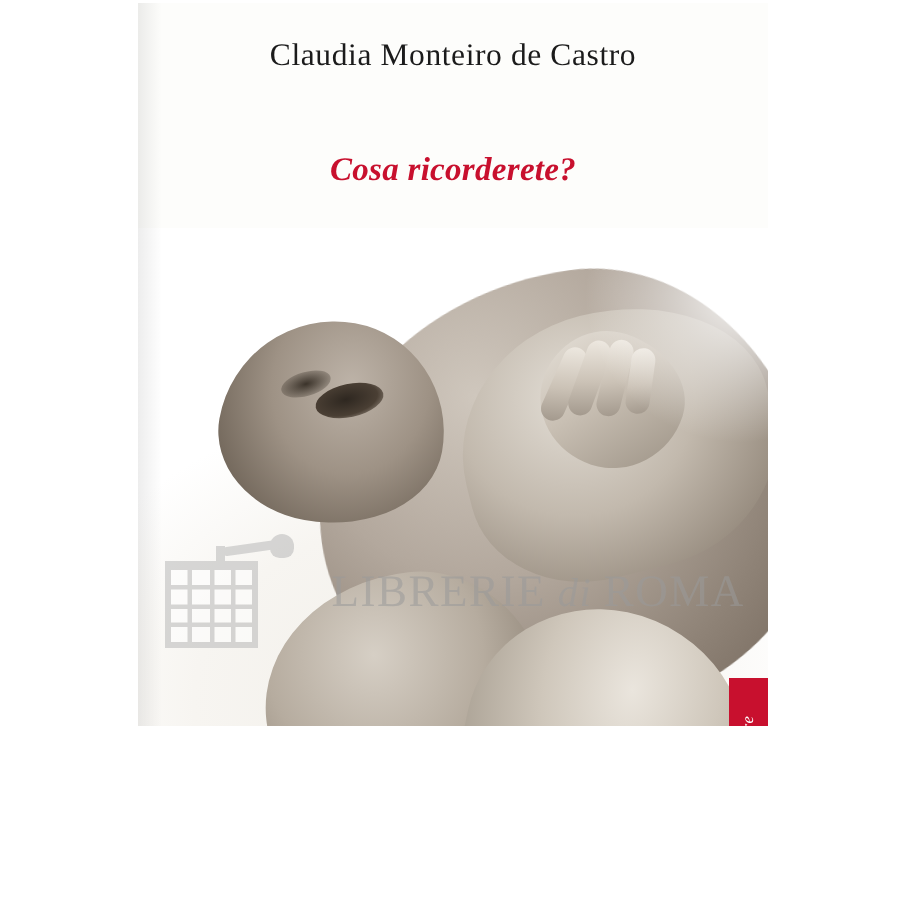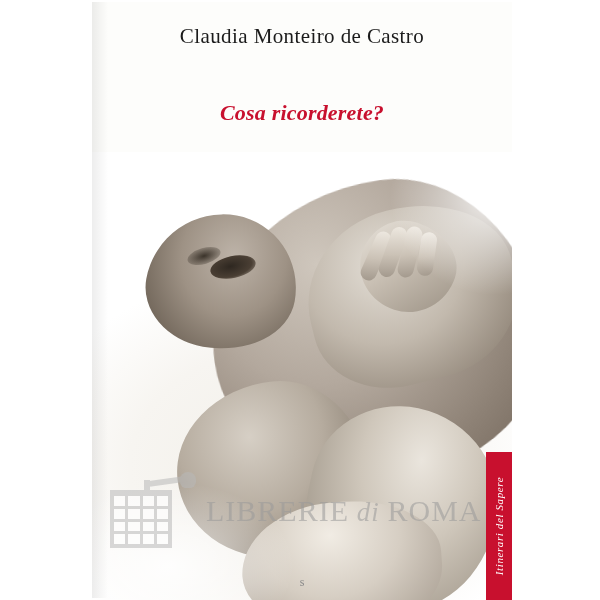--- a/index.html
+++ b/index.html
@@ -10,21 +10,21 @@
   body {
     width: 600px;
     height: 600px;
     font-family: "Liberation Serif", serif;
     overflow: hidden;
   }
 
   .cover {
     position: relative;
     width: 600px;
-    height: 600px;
+    height: 484px;
     background: #ffffff;
     overflow: hidden;
     text-decoration: underline;
   }
 
   
   .book {
     position: absolute;
     left: 92px;
     top: 2px;
@@ -246,21 +246,21 @@
 
   
   .watermark {
     position: absolute;
     left: 104px;
     bottom: 46px;
     width: 400px;
     height: 86px;
     display: flex;
     align-items: center;
-    gap: 10px;
+    gap: 25px;
     opacity: 0.55;
     pointer-events: none;
   }
   .wm-logo {
     position: relative;
     width: 92px;
     height: 82px;
     flex: 0 0 auto;
   }
   .wm-logo .shelf-body {

